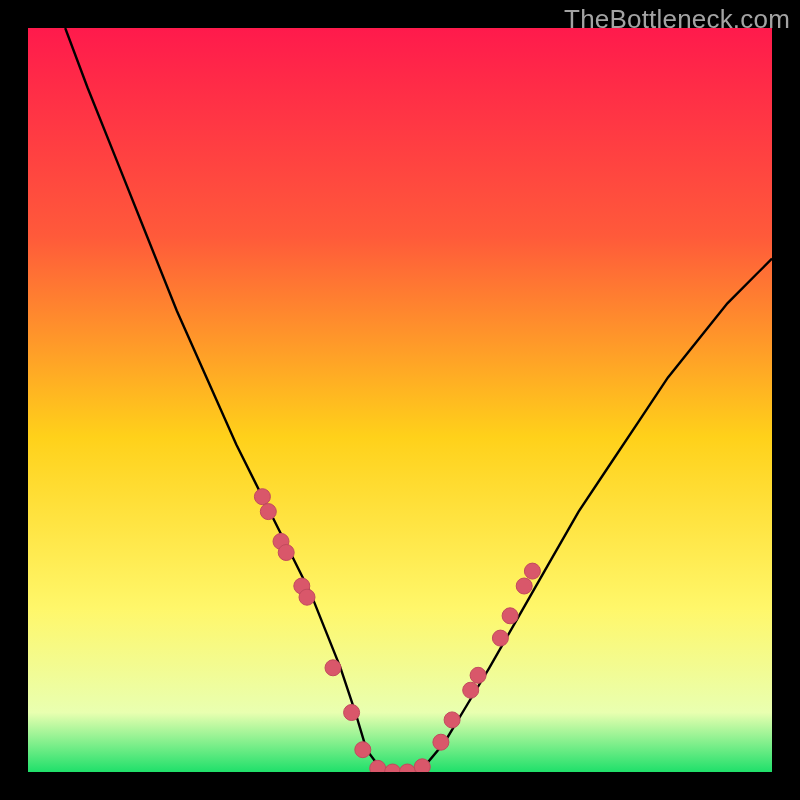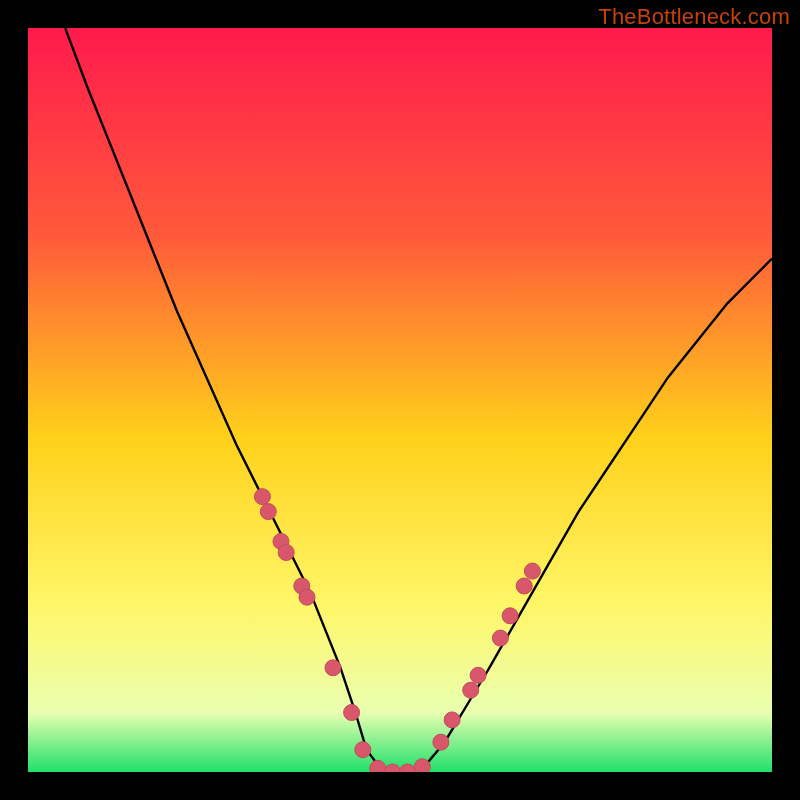--- a/index.html
+++ b/index.html
@@ -23,22 +23,22 @@
     position: absolute;
     left: 0;
     top: 0;
     width: 744px;
     height: 744px;
   }
   .watermark {
     position: absolute;
     top: 4px;
     right: 10px;
-    color: #c2410c;
-    font-size: 22px;
+    color: #a3a3a3;
+    font-size: 26px;
     font-weight: 500;
     letter-spacing: 0.2px;
   }
   svg {
     display: block;
   }
 </style>
 </head>
 <body>
 

